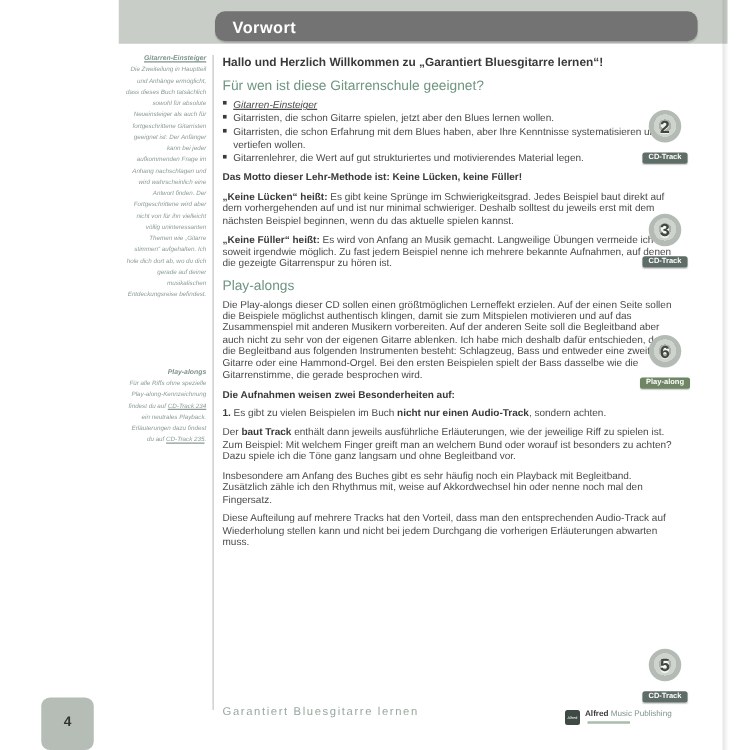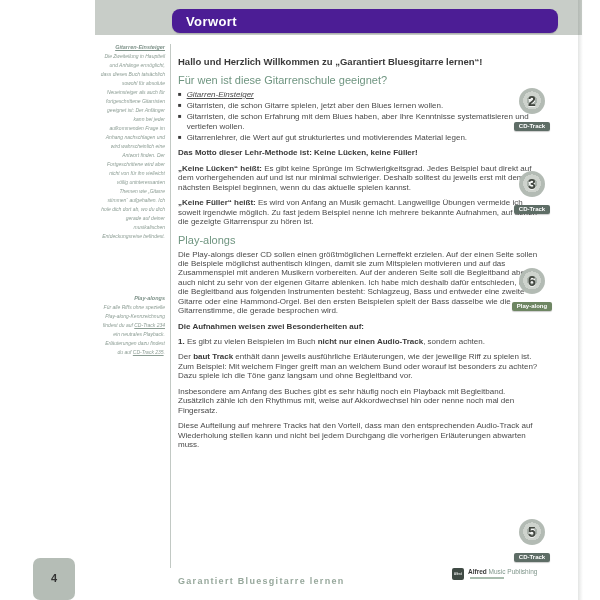--- a/index.html
+++ b/index.html
@@ -6,38 +6,38 @@
   body{
     width:600px;height:600px;position:relative;overflow:hidden;
     background:#ffffff;
     font-family:"Liberation Sans", sans-serif;
     -webkit-font-smoothing:antialiased;
   }
   
   .top-band{position:absolute;left:95px;top:0;width:487px;height:35px;background:#c8cdc8;}
   .title-bar{
     position:absolute;left:172px;top:9px;width:386px;height:24px;
-    background:#4c1d95;border-radius:8px;display:flex;align-items:center;
+    background:#737373;border-radius:8px;display:flex;align-items:center;
     box-shadow:0 1px 1px rgba(0,0,0,.15);
   }
   .title-bar .t{color:#ffffff;font-weight:bold;font-size:13px;letter-spacing:.4px;margin-left:14px;}
   .edge-shadow{position:absolute;left:578px;top:0;width:5px;height:600px;
     background:linear-gradient(90deg,rgba(60,70,64,.14),rgba(60,70,64,0));}
   
   .note{position:absolute;left:99px;width:66px;text-align:right;font-style:italic;}
   .note1{top:44px;}
   .note2{top:295px;}
   .note-title{font-size:5.5px;font-weight:bold;color:#7f938a;margin-bottom:2px;}
   .note1 .note-title{text-decoration:underline;}
   .note-body{font-size:5px;line-height:1.8;color:#8b9c93;}
   .note-body .u{text-decoration:underline;}
   .divider{position:absolute;left:170px;top:44px;width:1px;height:524px;background:#c2c9c4;}
   
   .main{position:absolute;left:178px;top:40px;width:362px;color:#4a4a4a;}
-  .h-dark{font-size:9.5px;font-weight:bold;color:#3a3a3a;margin:16px 0 5px;}
+  .h-dark{font-size:9.5px;font-weight:bold;color:#3a3a3a;margin:5px 0 5px;}
   .h-green{font-size:11px;font-weight:normal;color:#6f9580;margin:7px 0 4px;}
   .main p{font-size:8px;line-height:1.18;margin:0 0 6px;}
   .main .b{font-weight:bold;color:#3a3a3a;}
   .main ul{margin:0 0 6px;padding:0;list-style:none;}
   .main li{font-size:8px;line-height:1.2;margin:1.5px 0;display:flex;}
   .main li .sq{font-size:6px;line-height:9px;margin-right:5px;color:#3a3a3a;font-style:normal;}
   .main li.ref .t{font-style:italic;text-decoration:underline;}
   
   .badge{position:absolute;left:505px;width:54px;text-align:center;}
   .disc{
@@ -51,21 +51,21 @@
     display:inline-block;position:relative;z-index:2;margin-top:-7px;
     background:#5e6d66;color:#ffffff;font-size:6px;font-weight:bold;
     padding:1.5px 5px;border-radius:2px;box-shadow:0 1px 1px rgba(0,0,0,.2);
   }
   .badge.green .banner{background:#6e8663;}
   .badge1{top:88px;} .badge2{top:171px;} .badge3{top:268px;} .badge4{top:519px;}
   
   .page-tab{position:absolute;left:33px;top:558px;width:42px;height:42px;
     background:#b5bdb6;border-radius:7px;text-align:center;}
   .page-tab .n{font-size:11px;font-weight:bold;color:#333333;line-height:40px;}
-  .book-title{position:absolute;left:178px;top:576px;font-size:9px;font-weight:bold;
+  .book-title{position:absolute;left:178px;top:564px;font-size:9px;font-weight:normal;
     letter-spacing:1.3px;color:#97a89c;}
   .logo{position:absolute;left:452px;top:568px;display:flex;align-items:flex-start;}
   .logo-box{width:12px;height:12px;background:#3f4a44;border-radius:2px;color:#ffffff;
     font-size:3px;display:flex;align-items:center;justify-content:center;overflow:hidden;}
   .logo-text{margin-left:4px;}
   .logo-name{font-size:6.5px;white-space:nowrap;}
   .logo-name .nb{font-weight:bold;color:#3a3a3a;}
   .logo-name .nr{color:#7f958a;}
   .logo-tagline{margin-top:2px;height:2px;width:34px;background:#a9bcae;margin-left:2px;}
 </style>

